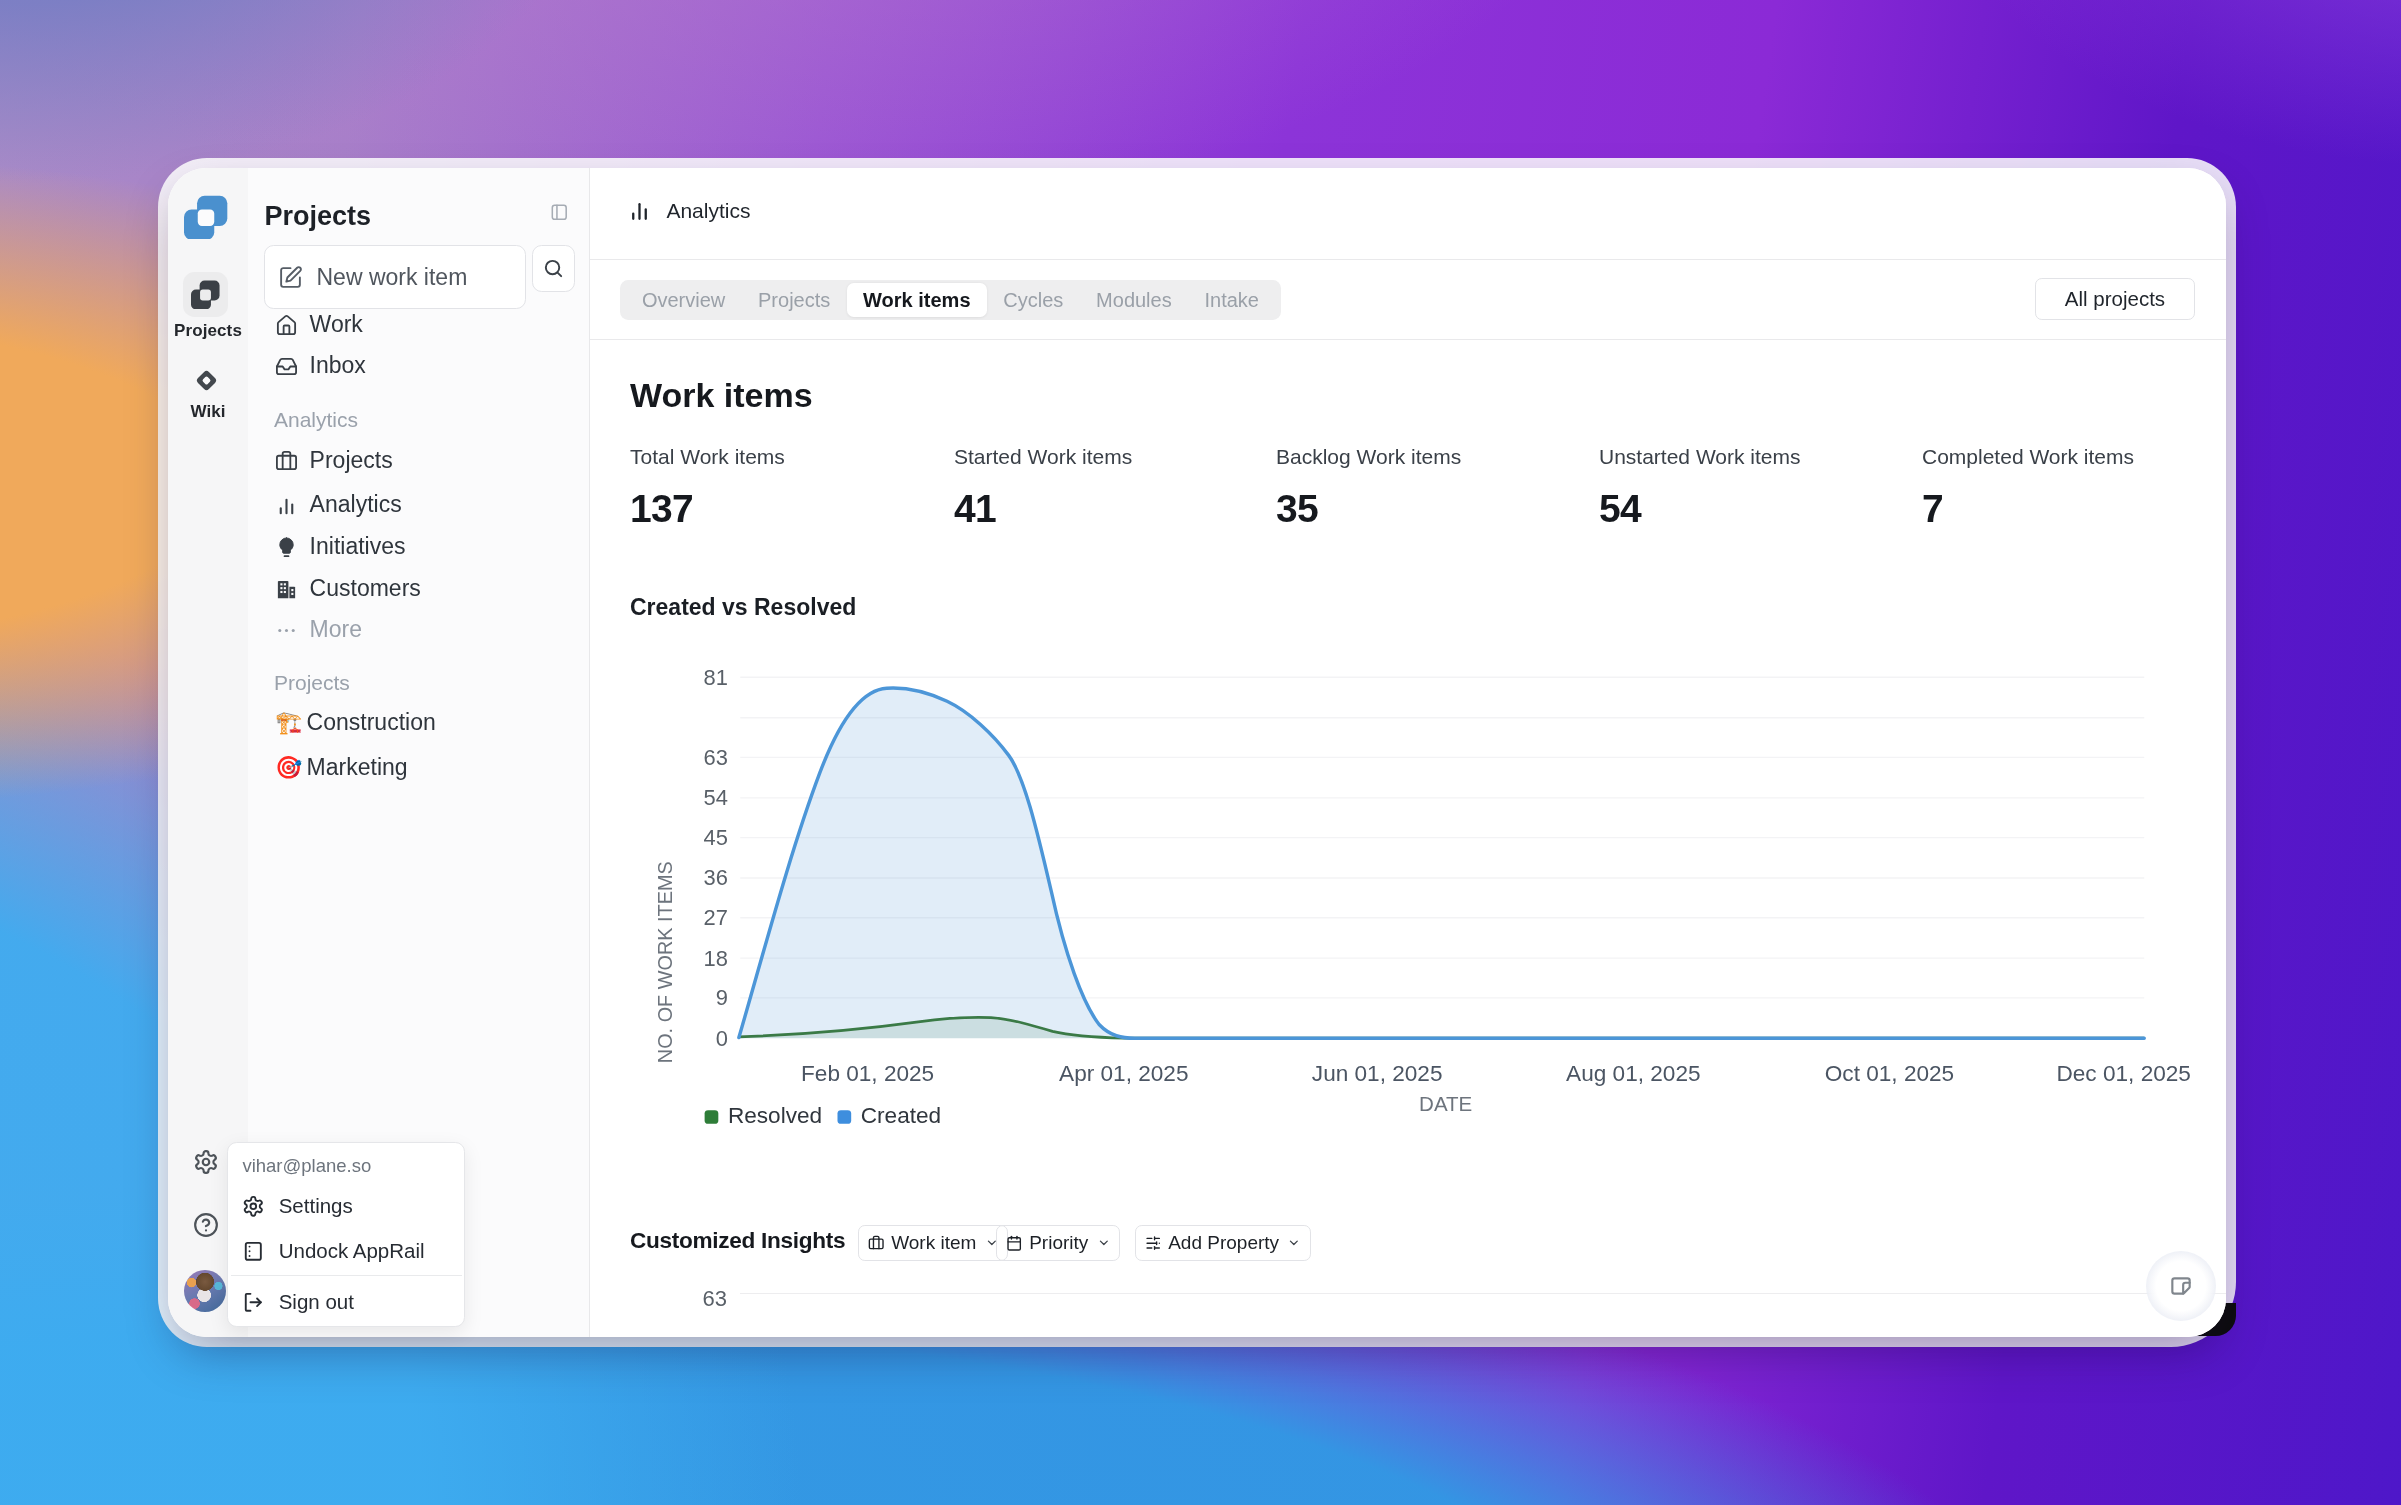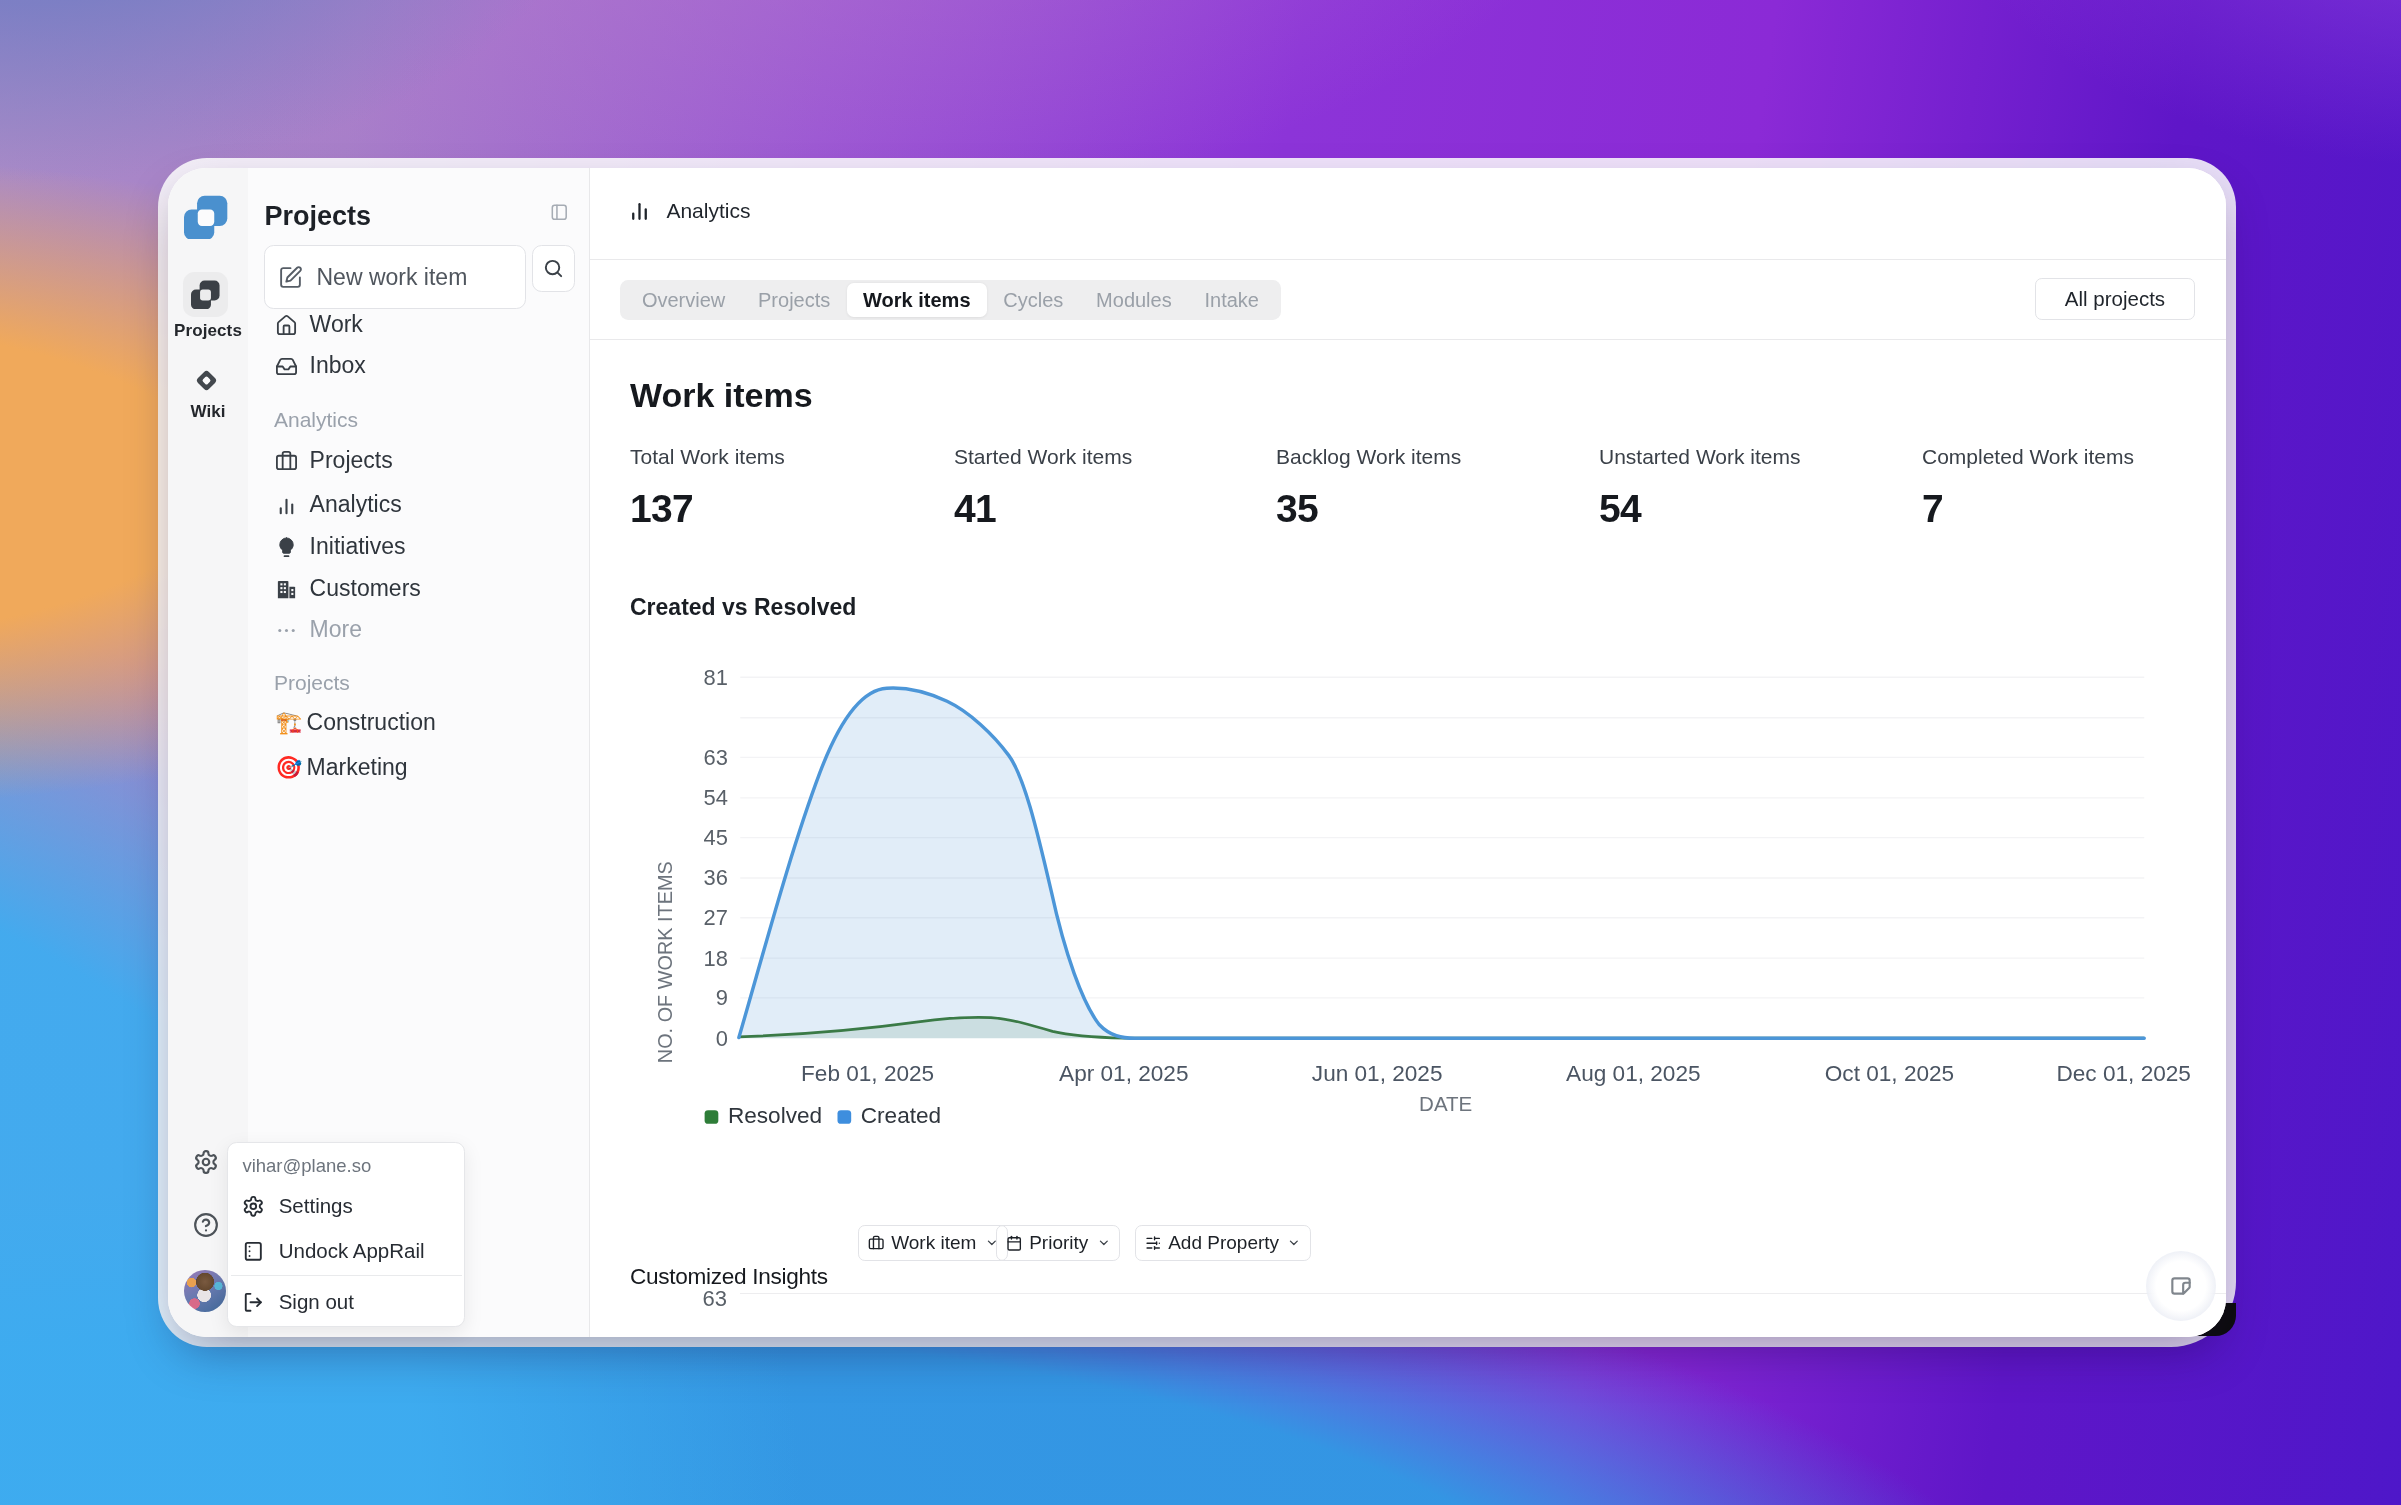--- a/index.html
+++ b/index.html
@@ -50,21 +50,21 @@
 .tab.active { background:#fff; color:#15181d; font-weight:bold; border-radius:6.8px; height:34px; box-shadow:0 0.7px 2.7px rgba(0,0,0,0.07); }
 .allproj { position:absolute; left:1445px; top:110px; width:160px; height:42px; border:1.4px solid #e2e3e7; border-radius:6.8px; display:flex; align-items:center; justify-content:center; gap:9px; font-size:20.5px; color:#1f242b; font-weight:500; white-space:nowrap;flex-direction:column; }
 
 .h1 { position:absolute; left:40px; top:208px; font-size:34px; font-weight:bold; color:#16191e; }
 .stat { position:absolute; top:277px; }
 .stat .lb { font-size:21px; color:#3a4048; }
 .stat .vl { font-size:39px; font-weight:bold; color:#16191e; margin-top:18px; letter-spacing:-0.7px; }
 
 .ctitle { position:absolute; left:40px; top:426px; font-size:23px; font-weight:bold; color:#1a1e24; }
 
-.ci-title { position:absolute; left:40px; top:1060px; letter-spacing:-0.3px; font-size:22.6px; font-weight:normal; color:#16191e;margin-top:36px; }
+.ci-title { position:absolute; left:40px; top:1060px; letter-spacing:-0.3px; font-size:22.6px; font-weight:bold; color:#16191e; }
 .cbtn { position:absolute; top:1057px; white-space:nowrap; height:36px; border:1.4px solid #e2e3e7; border-radius:6.8px; display:flex; align-items:center; gap:6.8px; font-size:19px; color:#1d2127; padding:0 9px; }
 .cbtn svg { flex-shrink:0; }
 .cbtn svg.chev { margin-left:1.4px; }
 .sixty3 { position:absolute; left:89px; top:1118px; width:48px; text-align:right; font-size:22px; color:#596068; }
 .cgrid { position:absolute; left:150px; top:1125px; width:1486px; height:1.4px; background:#ededef; }
 .float { position:absolute; left:1556px; top:1083px; width:70px; height:70px; border-radius:50%; background:radial-gradient(circle, #ffffff 0% 50%, rgba(247,248,251,0.95) 60%, rgba(233,236,244,0.8) 72%, rgba(228,232,242,0.45) 84%, rgba(228,232,242,0) 100%); display:flex; align-items:center; justify-content:center; }
 
 
 .menu { position:absolute; left:227px; top:1142px; width:238px; height:185px; background:#fff; border:1.4px solid #e5e6e9; border-radius:9.6px; box-shadow:0 6.8px 20.5px rgba(0,0,0,0.08); z-index:5; }
 .menu .email { position:absolute; left:14.4px; top:12.3px; font-size:18.5px; color:#6d747d; }

